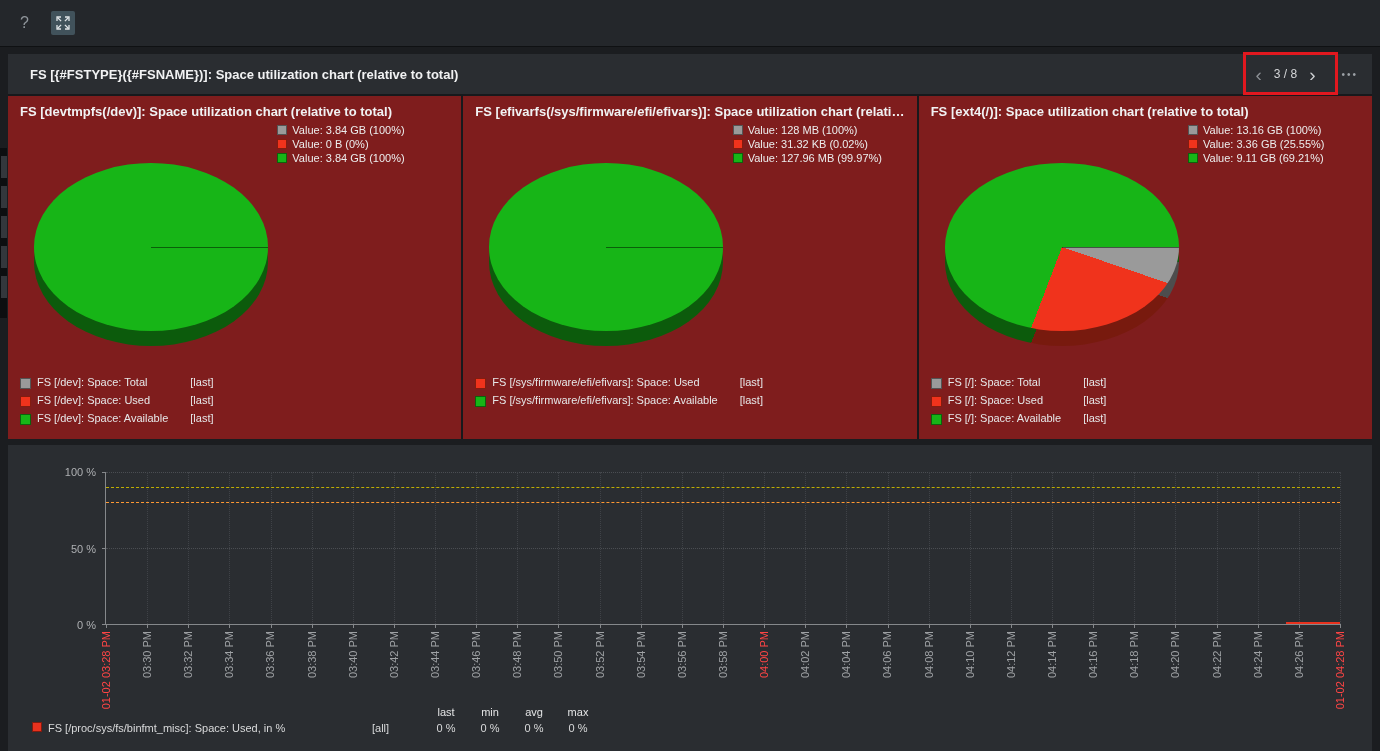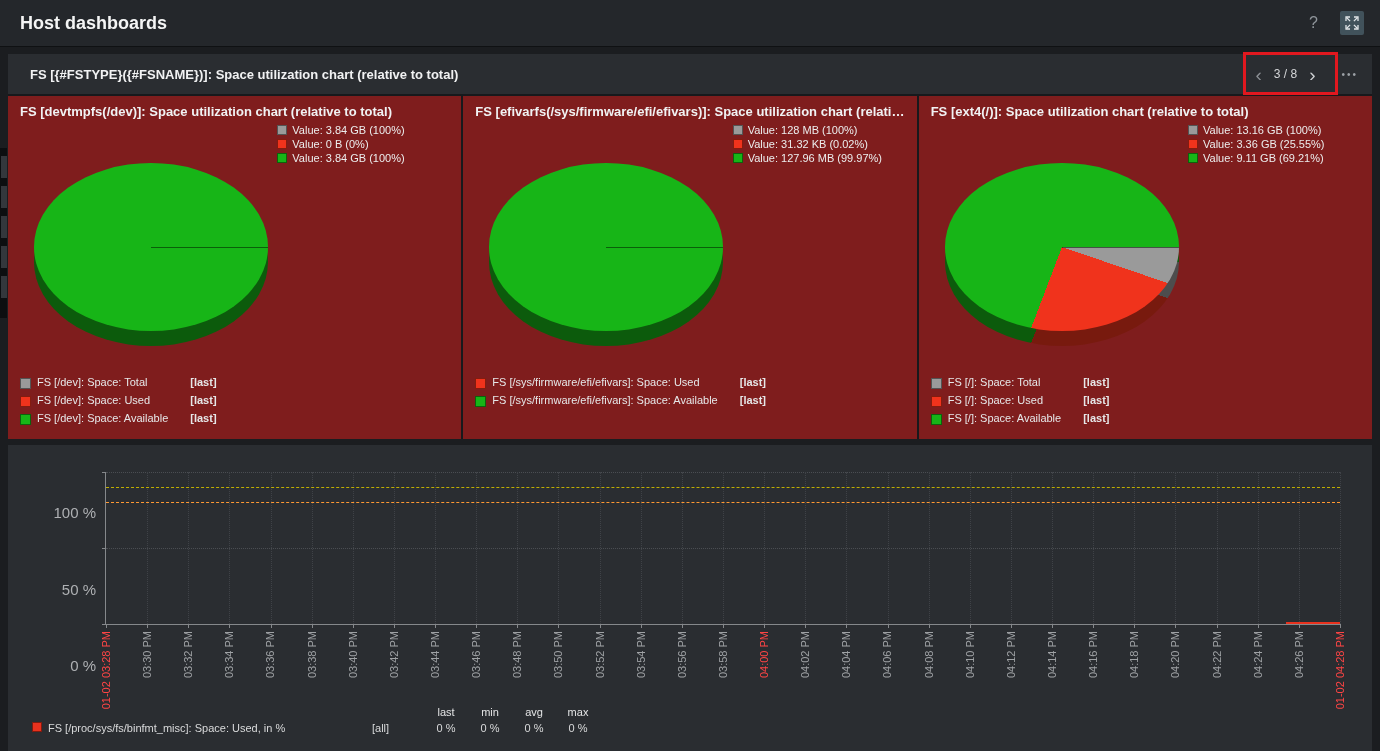--- a/index.html
+++ b/index.html
@@ -48,30 +48,30 @@
   .sw { display:inline-block; width:10px; height:10px; border:1px solid rgba(0,0,0,.45); flex:none; }
   .pie-wrap { position:absolute; left:14px; top:42px; width:234px; height:184px; }
   .pie-depth { position:absolute; top:15px; left:0; width:234px; height:168px; border-radius:50%; }
   .pie-top { position:absolute; top:0; left:0; width:234px; height:168px; border-radius:50%; overflow:hidden; }
   .pie-line { position:absolute; top:50%; left:50%; width:50%; height:1px; background:rgba(0,25,0,.55); }
   .series-legend { display:table; margin-top:4px; }
   .srow { display:table-row; }
   .scell-sw { display:table-cell; width:17px; vertical-align:middle; }
   .scell-sw .sw { width:11px; height:11px; }
   .scell-label { display:table-cell; padding-right:22px; font-size:11px; color:#e6e7e8; line-height:14px; }
-  .scell-fn { display:table-cell; font-size:11px; color:#e6e7e8;font-weight:bold; }
+  .scell-fn { display:table-cell; font-size:11px; color:#e6e7e8; }
   
   .graph-widget { background:#2a2d31; margin-top:6px; padding:10px 32px 0 22px; min-height:330px; }
   .graph-title { font-size:13px; font-weight:bold; color:#f1f2f3; }
   .plot-wrap { position:relative; margin:17px 0 0 75px; height:153px; }
   .plot { position:absolute; inset:0; border-left:1px solid #85888b; border-bottom:1px solid #85888b; }
   .hgrid { position:absolute; left:0; right:0; height:0; border-top:1px dotted #4a4d52; }
   .vgrid { position:absolute; top:0; bottom:0; width:0; border-left:1px dotted #3f4247; }
   .trigger-line { position:absolute; left:0; right:0; height:0; border-top-width:1px; border-top-style:dashed; }
-  .ylabel { position:absolute; right:calc(100% + 9px); transform:translateY(-50%); font-size:15px; color:#aeb0b3; white-space:nowrap;margin-top:40px; }
+  .ylabel { position:absolute; right:calc(100% + 9px); transform:translateY(-50%); font-size:11px; color:#aeb0b3; white-space:nowrap; }
   .ytickmark { position:absolute; right:100%; width:4px; height:0; border-top:1px solid #85888b; }
   .xtickmark { position:absolute; top:100%; height:4px; width:0; border-left:1px solid #85888b; }
   .xlabels { position:absolute; top:calc(100% + 7px); left:0; right:0; height:0; }
   .x-label-holder { position:absolute; width:0; height:0; }
   .x-label {
     position:absolute; right:6px; top:0; transform-origin:top right; transform:rotate(-90deg);
     font-size:11px; color:#9fa2a5; white-space:nowrap;
   }
   .x-label.red { color:#ff4545; }
   .series-seg { position:absolute; height:2px; bottom:0; }
@@ -82,21 +82,20 @@
   .lg-h { color:#e3e4e5; }
   
   .annotation { position:absolute; left:1243px; top:52px; width:95px; height:43px; border:3px solid #e1181f; z-index:20; pointer-events:none; }
   .sidebar-sliver { position:absolute; left:0; top:148px; width:7px; height:170px; background:#0c0e10; z-index:15; cursor:pointer; }
   .sidebar-sliver i { display:block; height:22px; margin:8px 0 0 1px; width:6px; background:#33373c; }
 </style>
 </head>
 <body>
 
 <header class="page-header">
-  <div class="page-title">Host dashboards</div>
   <a class="help-link">?</a>
   <button class="kiosk-button">
     <svg width="14" height="14" viewBox="0 0 14 14">
       <g stroke="#e1e5e8" stroke-width="1.3" fill="none">
         <path d="M5 1H1v4 M9 1h4v4 M1 9v4h4 M13 9v4H9"></path>
         <path d="M1.5 1.5l3.6 3.6 M12.5 1.5L8.9 5.1 M1.5 12.5l3.6-3.6 M12.5 12.5L8.9 8.9"></path>
       </g>
     </svg>
   </button>
 </header>

